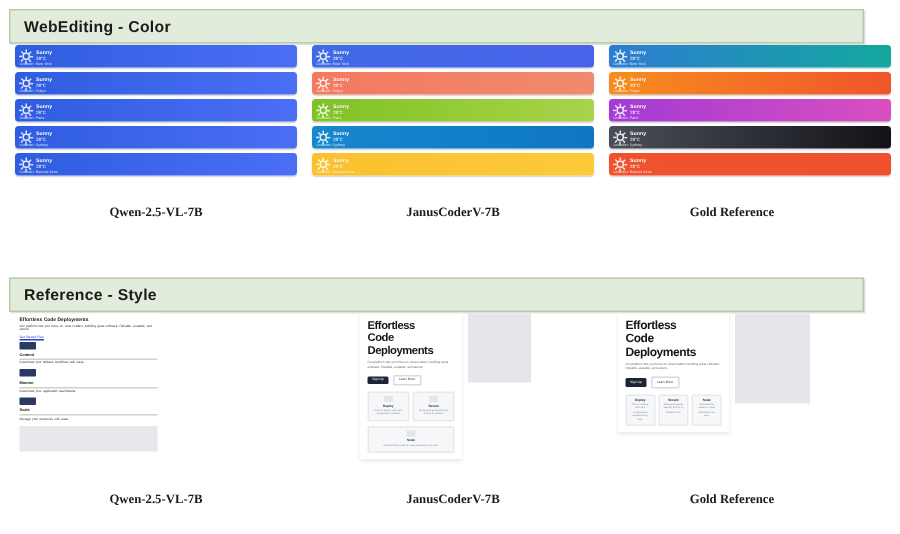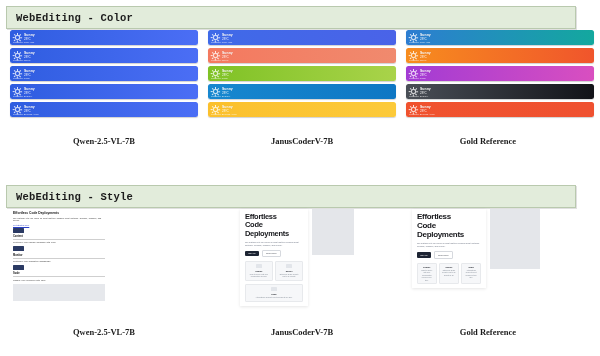--- a/index.html
+++ b/index.html
@@ -15,21 +15,21 @@
   .section-header{
     position:relative;
     margin:0 24px 0 6px;
     height:21px;
     background:#e2ecdb;
     border:1px solid #b9c9ae;
     box-shadow:1px 1px 0 rgba(0,0,0,.12);
     display:flex;align-items:center;
   }
   .section-title{
-    font-family:Liberation Mono, monospace;
+    font-family:Liberation Sans, sans-serif;
     font-weight:bold;
     font-size:10.5px;
     color:#1b1b1b;
     padding-left:9px;
     letter-spacing:.2px;
     white-space:nowrap;
   }
 
   
   .columns{position:absolute;left:0;top:0;width:600px;}
@@ -493,21 +493,21 @@
 
         </div>
         <div class="col-label" style="left:-12px;width:188px;top:106px;">Gold Reference</div>
       </div>
 
     </div>
   </div>
 
   <div class="section" style="top:185px;">
     <div class="section-header">
-      <span class="section-title">WebEditing - Style</span>
+      <span class="section-title">Reference - Style</span>
     </div>
 
     <div class="columns" style="top:24px;height:130px;">
 
       <div class="col" style="left:10px;width:188px;">
         <div class="mock doc" style="width:92px;height:88px;">
           <div class="h1">Effortless Code Deployments</div>
           <div class="p">Our platform lets you focus on what matters: building great software. Reliable, scalable, and secure.</div>
           <div class="link">Get Started Free</div>
           <div class="btnblk"></div>

